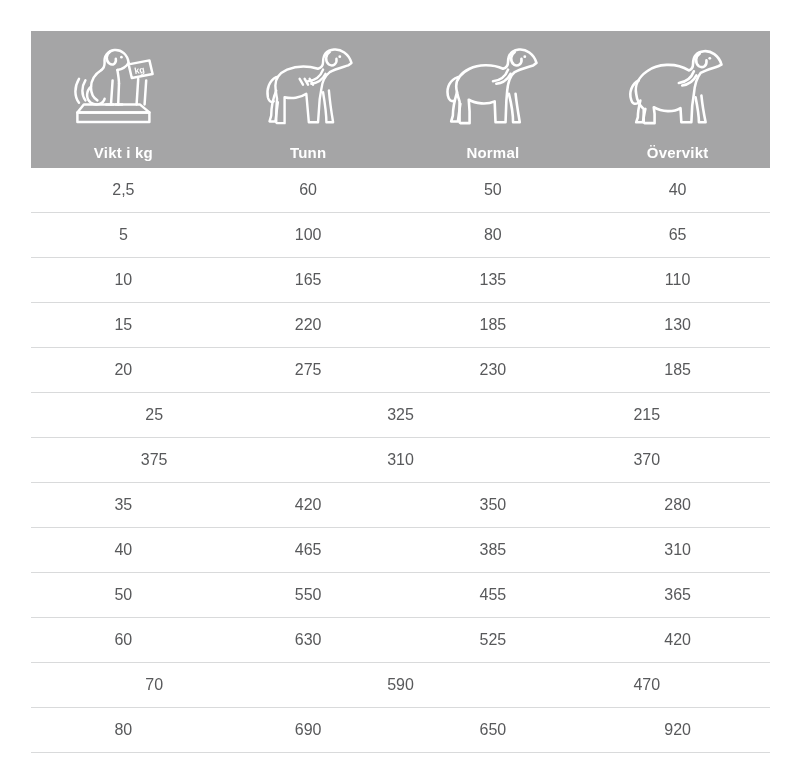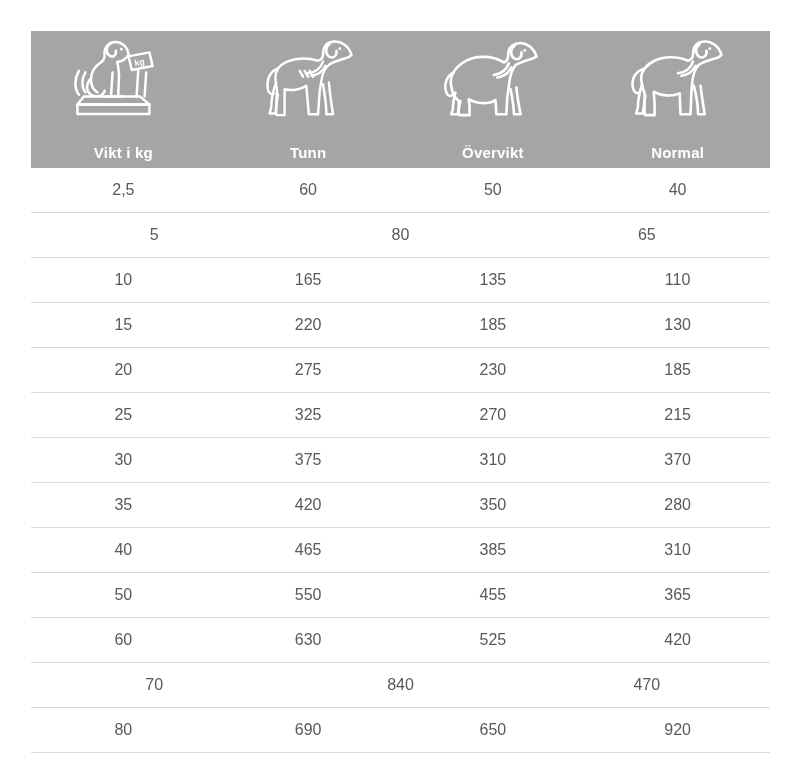--- a/index.html
+++ b/index.html
@@ -2,21 +2,21 @@
 <html><head>
 <meta charset="utf-8">
 <style>
   html,body{margin:0;padding:0;background:#ffffff;}
   body{width:800px;height:775px;position:relative;font-family:"Liberation Sans",sans-serif;-webkit-font-smoothing:antialiased;}
   .wrap{position:absolute;left:31px;top:31px;width:739px;}
   .feed-header{display:flex;height:137px;background:#a5a5a6;}
   .hcell{flex:1;display:flex;flex-direction:column;align-items:center;justify-content:flex-end;padding-bottom:8px;}
   .hicon{display:block;}
   .hicon svg{display:block;}
-  .hlabel{color:#ffffff;font-weight:bold;font-size:15px;line-height:1;margin-top:19px;letter-spacing:.2px;text-align:right;}
+  .hlabel{color:#ffffff;font-weight:bold;font-size:15px;line-height:1;margin-top:11px;letter-spacing:.2px;text-align:right;}
   .tbody{}
   .tr{display:flex;height:44px;align-items:center;border-bottom:1px solid #d9dadb;}
   .td{flex:1;text-align:center;font-size:16px;color:#58595b;}
   .dog{fill:none;stroke:#ffffff;stroke-width:3.1;stroke-linecap:round;stroke-linejoin:round;}
   .dog-thin{stroke-width:2.9;}
   .kg-text{fill:#ffffff;font-family:"Liberation Sans",sans-serif;font-size:11px;font-weight:bold;}
 </style>
 </head>
 <body>
 
@@ -77,63 +77,64 @@
           <circle cx="103" cy="17.5" r="1.7" fill="#ffffff"></circle>
         </svg>
       </span>
       <div class="hlabel">Tunn</div>
     </div>
 
     <div class="hcell">
       <span class="hicon">
         <svg width="110" height="92" viewBox="0 0 130 110">
           <g class="dog">
+            <path d="M117 25 C114 14 104 8 96 9 C87 10 83 16 83 24 C83 28 81 31 77 32 C64 26 47 27 37 32 C27 37 21 45 21 53 C21 59 23 65 25 71 C25 79 25 88 25 96 L26 97 L37 97 L37 83 L36 69 C44 74 58 75 67 71 L68 96 L80 96 L81 70 L82 58 C83 48 86 40 91 36 C98 32 107 30 113 28 L117 25 Z"></path>
+            <path d="M91 12 C86 15 85 23 90 27 C95 30 100 26 99 20"></path>
+            <path d="M83 33 C80 41 73 46 65 47"></path>
+            <path d="M86 38 C83 44 77 49 69 50"></path>
+            <path d="M84 62 C87 74 89 84 89 96 L97 96 C95 84 93 72 92 62"></path>
+            <path d="M22 60 C19 70 17 80 17 88 L15 95 L23 95 C24 88 25 80 26 74"></path>
+            <path d="M23 42 C14 45 9 54 11 64 C12 69 15 72 19 70"></path>
+          </g>
+          <circle cx="103" cy="17.5" r="1.7" fill="#ffffff"></circle>
+        </svg>
+      </span>
+      <div class="hlabel">Normal</div>
+    </div>
+
+    <div class="hcell">
+      <span class="hicon">
+        <svg width="110" height="92" viewBox="0 0 130 110">
+          <g class="dog">
             <path d="M117 27 C114 16 104 10 96 11 C87 12 83 18 83 26 C83 30 81 33 78 34 C62 24 40 26 28 35 C18 42 13 52 15 62 C16 70 19 76 24 80 C24 86 24 92 24 96 L25 97 L37 97 L37 86 L36 78 C46 84 60 84 68 79 L69 96 L81 96 L82 76 L84 62 C85 50 88 42 92 37 C99 33 108 31 113 29 L117 27 Z"></path>
             <path d="M91 14 C86 17 85 25 90 29 C95 32 100 28 99 22"></path>
             <path d="M84 35 C81 43 74 48 66 49"></path>
             <path d="M87 40 C84 46 78 51 70 52"></path>
             <path d="M86 66 C88 76 90 86 90 96 L98 96 C96 86 94 74 93 64"></path>
             <path d="M20 70 C18 78 17 86 17 90 L15 96 L23 96 C24 90 25 84 26 80"></path>
             <path d="M18 46 C10 50 6 60 9 69 C10 73 13 75 17 73"></path>
           </g>
           <circle cx="103" cy="19.5" r="1.7" fill="#ffffff"></circle>
         </svg>
       </span>
       <div class="hlabel">Övervikt</div>
     </div>
 
-    <div class="hcell">
-      <span class="hicon">
-        <svg width="110" height="92" viewBox="0 0 130 110">
-          <g class="dog">
-            <path d="M117 25 C114 14 104 8 96 9 C87 10 83 16 83 24 C83 28 81 31 77 32 C64 26 47 27 37 32 C27 37 21 45 21 53 C21 59 23 65 25 71 C25 79 25 88 25 96 L26 97 L37 97 L37 83 L36 69 C44 74 58 75 67 71 L68 96 L80 96 L81 70 L82 58 C83 48 86 40 91 36 C98 32 107 30 113 28 L117 25 Z"></path>
-            <path d="M91 12 C86 15 85 23 90 27 C95 30 100 26 99 20"></path>
-            <path d="M83 33 C80 41 73 46 65 47"></path>
-            <path d="M86 38 C83 44 77 49 69 50"></path>
-            <path d="M84 62 C87 74 89 84 89 96 L97 96 C95 84 93 72 92 62"></path>
-            <path d="M22 60 C19 70 17 80 17 88 L15 95 L23 95 C24 88 25 80 26 74"></path>
-            <path d="M23 42 C14 45 9 54 11 64 C12 69 15 72 19 70"></path>
-          </g>
-          <circle cx="103" cy="17.5" r="1.7" fill="#ffffff"></circle>
-        </svg>
-      </span>
-      <div class="hlabel">Normal</div>
-    </div>
-
   </div>
 
   <div class="tbody">
     <div class="tr">
       <div class="td">2,5</div>
       <div class="td">60</div>
       <div class="td">50</div>
       <div class="td">40</div>
     </div>
     <div class="tr">
       <div class="td">5</div>
+      <div class="td">100</div>
       <div class="td">80</div>
       <div class="td">65</div>
     </div>
     <div class="tr">
       <div class="td">10</div>
       <div class="td">165</div>
       <div class="td">135</div>
       <div class="td">110</div>
     </div>
     <div class="tr">
@@ -144,25 +145,23 @@
     </div>
     <div class="tr">
       <div class="td">20</div>
       <div class="td">275</div>
       <div class="td">230</div>
       <div class="td">185</div>
     </div>
     <div class="tr">
       <div class="td">25</div>
       <div class="td">325</div>
-      <div class="td">270</div>
       <div class="td">215</div>
     </div>
     <div class="tr">
-      <div class="td">30</div>
       <div class="td">375</div>
       <div class="td">310</div>
       <div class="td">370</div>
     </div>
     <div class="tr">
       <div class="td">35</div>
       <div class="td">420</div>
       <div class="td">350</div>
       <div class="td">280</div>
     </div>
@@ -179,21 +178,21 @@
       <div class="td">365</div>
     </div>
     <div class="tr">
       <div class="td">60</div>
       <div class="td">630</div>
       <div class="td">525</div>
       <div class="td">420</div>
     </div>
     <div class="tr">
       <div class="td">70</div>
-      <div class="td">840</div>
+      <div class="td">590</div>
       <div class="td">470</div>
     </div>
     <div class="tr">
       <div class="td">80</div>
       <div class="td">690</div>
       <div class="td">650</div>
       <div class="td">920</div>
     </div>
   </div>
 

